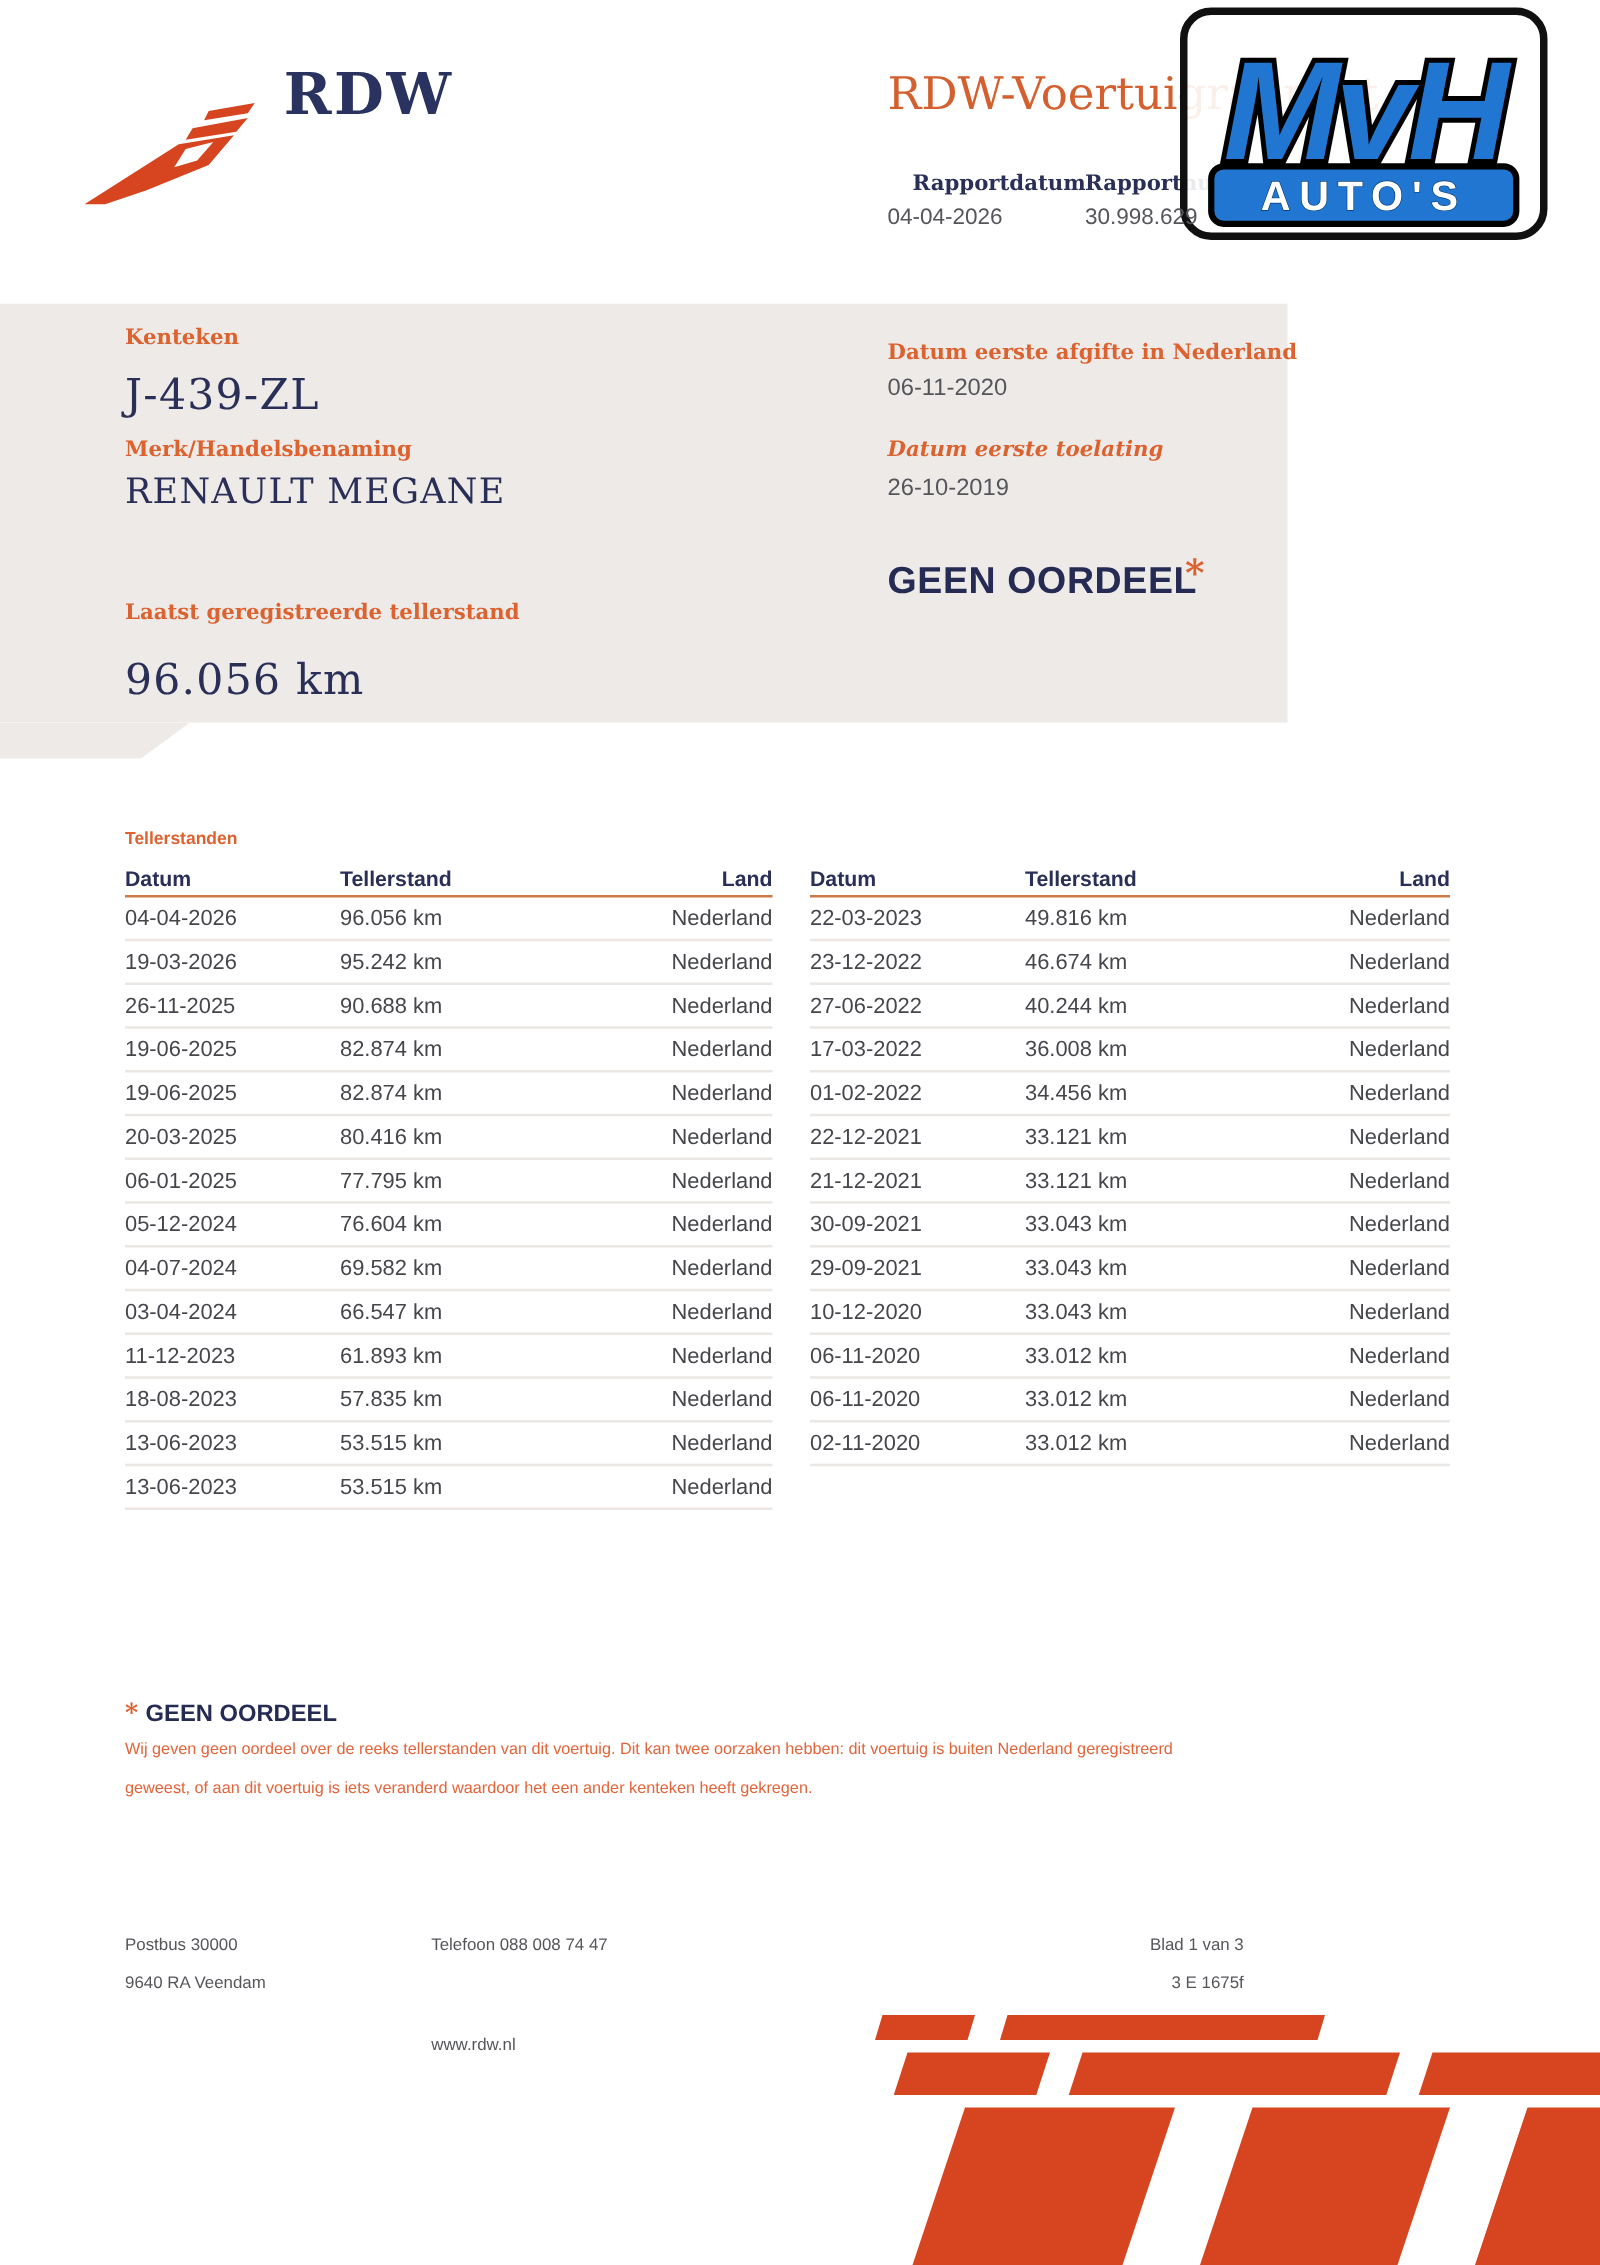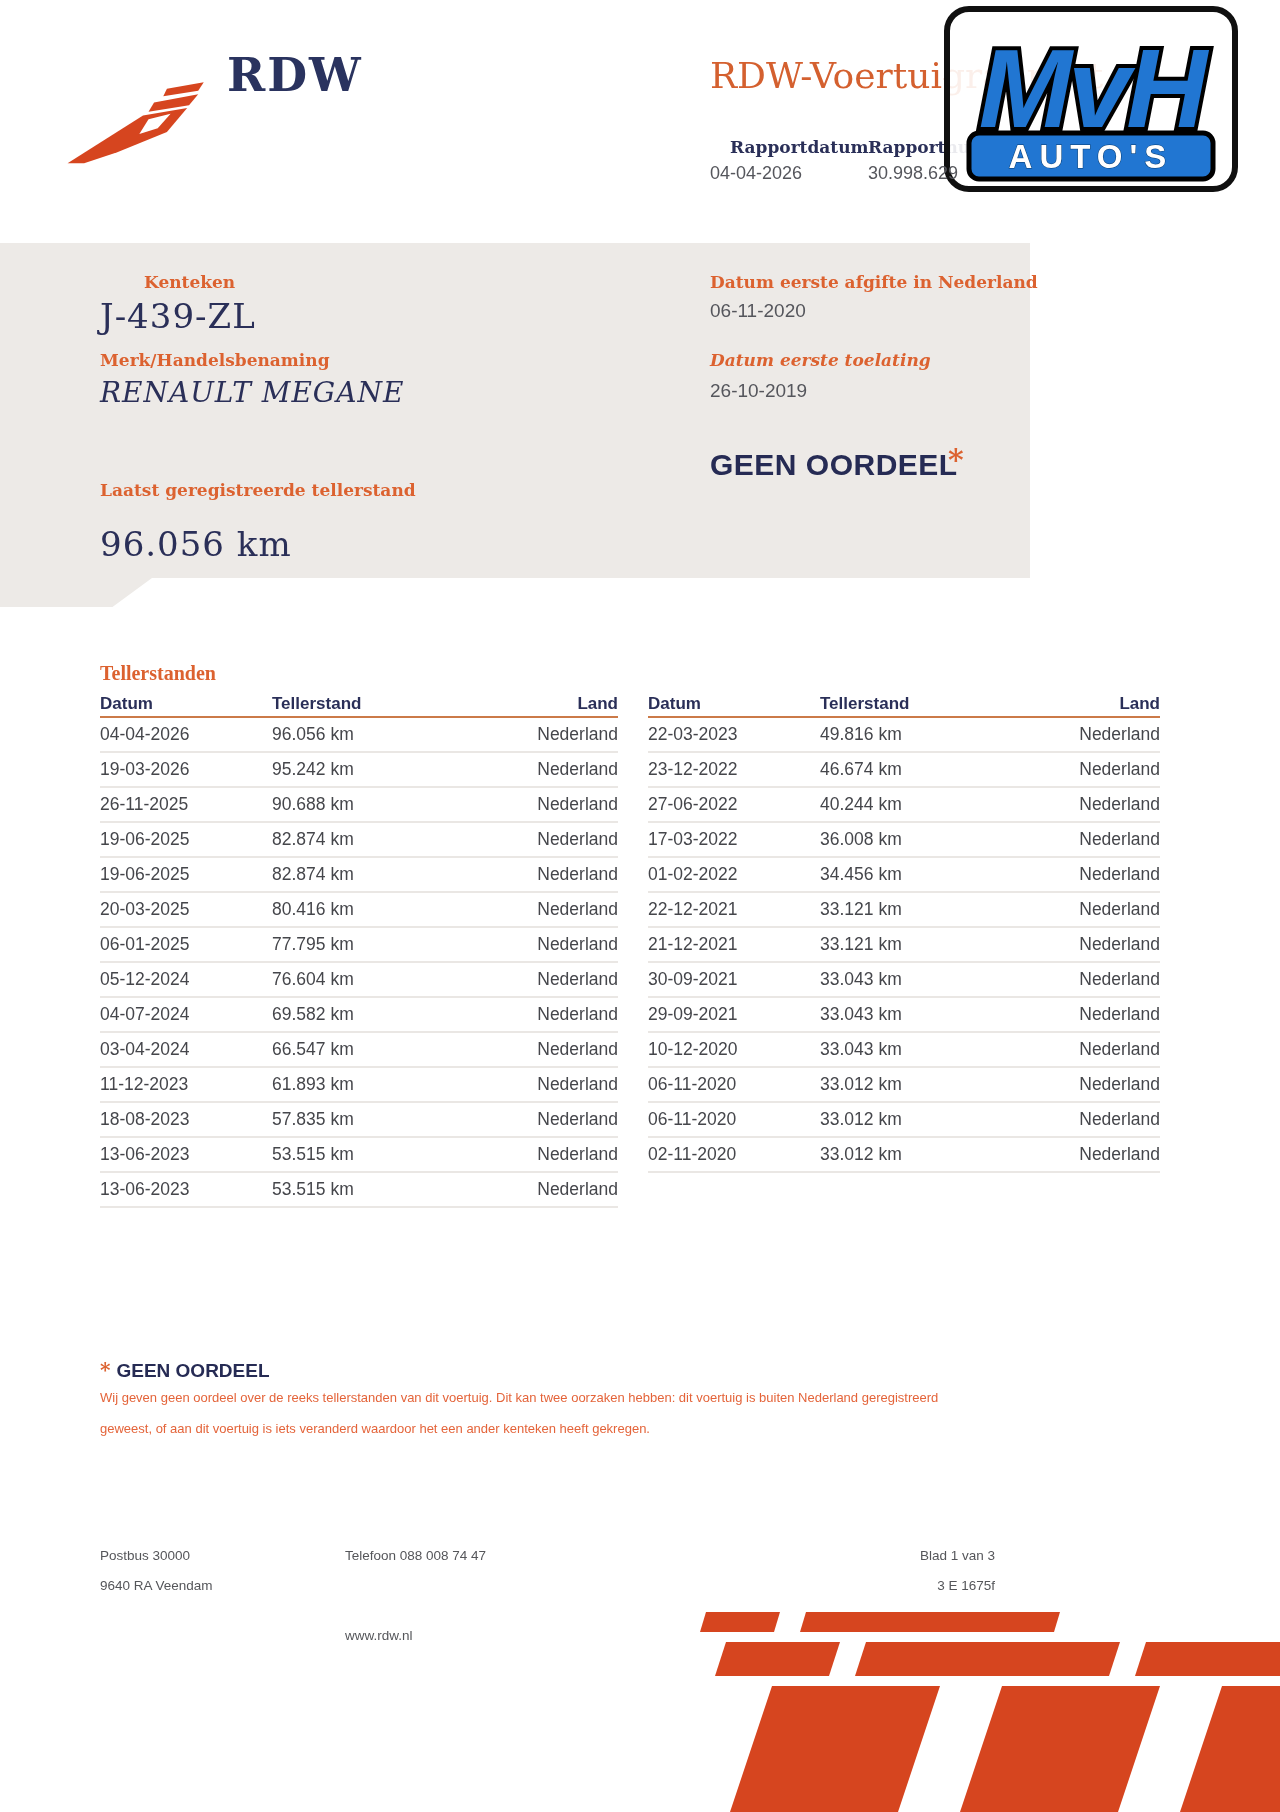--- a/index.html
+++ b/index.html
@@ -18,29 +18,29 @@
   .mvh-logo{position:absolute;left:943px;top:5px;width:296px;height:188px;z-index:5;}
   
   .panel{position:absolute;left:0;top:243px;width:1030px;height:335px;background:#EDEAE7;z-index:1;}
   .panel-tail{position:absolute;left:0;top:578px;width:152px;height:29px;background:#EDEAE7;
         clip-path:polygon(0 0,100% 0,74% 100%,0 100%);z-index:1;}
   .field-label{position:absolute;font-family:"DejaVu Serif",serif;font-weight:bold;
         font-size:17px;color:#DC6230;white-space:nowrap;z-index:2;}
   .big-value{position:absolute;font-family:"DejaVu Serif",serif;font-size:34px;
         color:#2A2F58;white-space:nowrap;z-index:2;letter-spacing:1px;}
   .mid-value{position:absolute;font-family:"DejaVu Serif",serif;font-size:28px;
-        color:#2A2F58;white-space:nowrap;z-index:2;letter-spacing:1px;font-style:italic;}
+        color:#2A2F58;white-space:nowrap;z-index:2;letter-spacing:1px;}
   .date-value{position:absolute;font-size:19px;color:#55565C;white-space:nowrap;z-index:2;}
   .oordeel{position:absolute;left:710px;top:448px;font-weight:bold;font-size:30px;
         color:#262B54;letter-spacing:0.5px;z-index:2;}
   .oordeel-star{position:absolute;left:948px;top:442px;font-family:"DejaVu Serif",serif;
         font-weight:bold;font-size:30px;color:#DC6230;z-index:2;}
   
-  .section-title{position:absolute;left:100px;top:662px;font-family:Liberation Serif, serif;
-        font-weight:bold;font-size:20px;color:#DC6230;}
+  .section-title{position:absolute;left:100px;top:662px;font-family:Liberation Sans, sans-serif;
+        font-weight:bold;font-size:14px;color:#DC6230;}
   .otable{position:absolute;top:692px;}
   .thead,.trow{display:grid;grid-template-columns:172px 1fr 120px;align-items:center;}
   .thead{height:24px;border-bottom:2px solid #CB7A48;font-weight:bold;font-size:17px;color:#2A2F58;}
   .trow{height:33px;border-bottom:2px solid #EAE7E4;font-size:17.5px;color:#45464B;}
   .cell-land{text-align:right;}
   
   .footnote{position:absolute;left:100px;top:1358px;width:848px;}
   .footnote-head{font-size:19px;font-weight:bold;color:#262B54;}
   .footnote-head .star{font-family:"DejaVu Serif",serif;color:#DC6230;font-size:20px;
         margin-right:6px;font-weight:bold;}
@@ -75,21 +75,21 @@
   <svg class="mvh-logo" viewBox="0 0 296 188">
     <rect x="4" y="4" width="288" height="180" rx="22" fill="rgba(255,255,255,0.9)" stroke="#101010" stroke-width="6"></rect>
     <text x="148" y="122" text-anchor="middle" font-family="Liberation Sans, sans-serif" font-weight="bold" font-style="italic" font-size="112" letter-spacing="-4" fill="#2176D2" stroke="#000000" stroke-width="8" paint-order="stroke">MvH</text>
     <rect x="26" y="128" width="244" height="46" rx="10" fill="#2176D2" stroke="#000000" stroke-width="5"></rect>
     <text x="148" y="163" text-anchor="middle" font-family="Liberation Sans, sans-serif" font-weight="bold" font-size="33" letter-spacing="7" fill="#ffffff" stroke="#063a6e" stroke-width="1" paint-order="stroke">AUTO'S</text>
   </svg>
 
   <div class="panel"></div>
   <div class="panel-tail"></div>
 
-  <div class="field-label" style="left:100px;top:272px;margin-left:44px;">Kenteken</div>
+  <div class="field-label" style="left:100px;top:260px;">Kenteken</div>
   <div class="big-value" style="left:100px;top:296px;">J-439-ZL</div>
   <div class="field-label" style="left:100px;top:350px;">Merk/Handelsbenaming</div>
   <div class="mid-value" style="left:100px;top:376px;">RENAULT MEGANE</div>
 
   <div class="field-label" style="left:710px;top:272px;">Datum eerste afgifte in Nederland</div>
   <div class="date-value" style="left:710px;top:300px;">06-11-2020</div>
   <div class="field-label" style="left:710px;top:350px;font-style:italic;">Datum eerste toelating</div>
   <div class="date-value" style="left:710px;top:380px;">26-10-2019</div>
 
   <div class="oordeel">GEEN OORDEEL</div>

